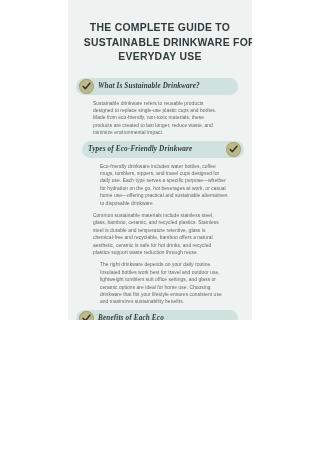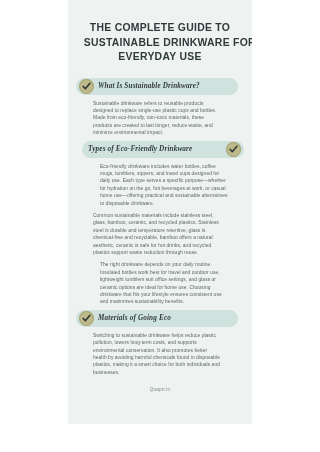--- a/index.html
+++ b/index.html
@@ -12,21 +12,21 @@
     background: #ffffff;
     font-family: "Liberation Sans", sans-serif;
     overflow: hidden;
   }
 
   .page {
     position: absolute;
     left: 68px;
     top: 0;
     width: 184px;
-    height: 424px;
+    height: 320px;
     background: #eef3f2;
     overflow: hidden;
   }
 
   
   .title-area {
     padding: 20px 10px 10px 10px;
     text-align: center;
   }
   .title-line {
@@ -174,20 +174,20 @@
     <div class="body-text">The right drinkware depends on your daily routine. Insulated bottles work best for travel and outdoor use, lightweight tumblers suit office settings, and glass or ceramic options are ideal for home use. Choosing drinkware that fits your lifestyle ensures consistent use and maximizes sustainability benefits.</div>
   </div>
 
   <div class="section left">
     <div class="pill">
       <span class="badge">
         <svg width="11" height="11" viewBox="0 0 11 11">
           <path d="M2.2 5.4 L4.3 7.8 L8.9 2.2" fill="none" stroke="#2f3433" stroke-width="1.5" stroke-linecap="round" stroke-linejoin="round"></path>
         </svg>
       </span>
-      <span class="head-text">Materials of Going Eco</span>
+      <span class="head-text">Benefits of Each Eco</span>
     </div>
     <div class="body-text">Switching to sustainable drinkware helps reduce plastic pollution, lowers long-term costs, and supports environmental conservation. It also promotes better health by avoiding harmful chemicals found in disposable plastics, making it a smart choice for both individuals and businesses.</div>
   </div>
 
   <div class="footer">Quapri.in</div>
 
 </div>
 
 </body></html>

